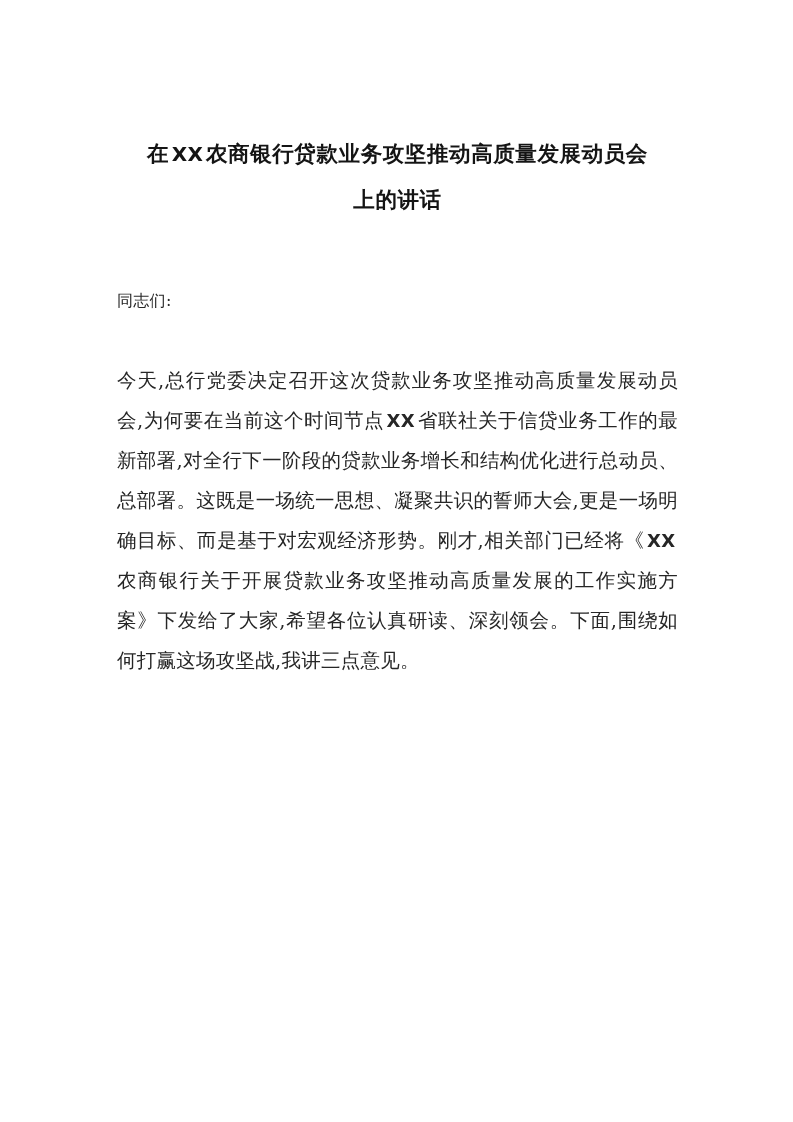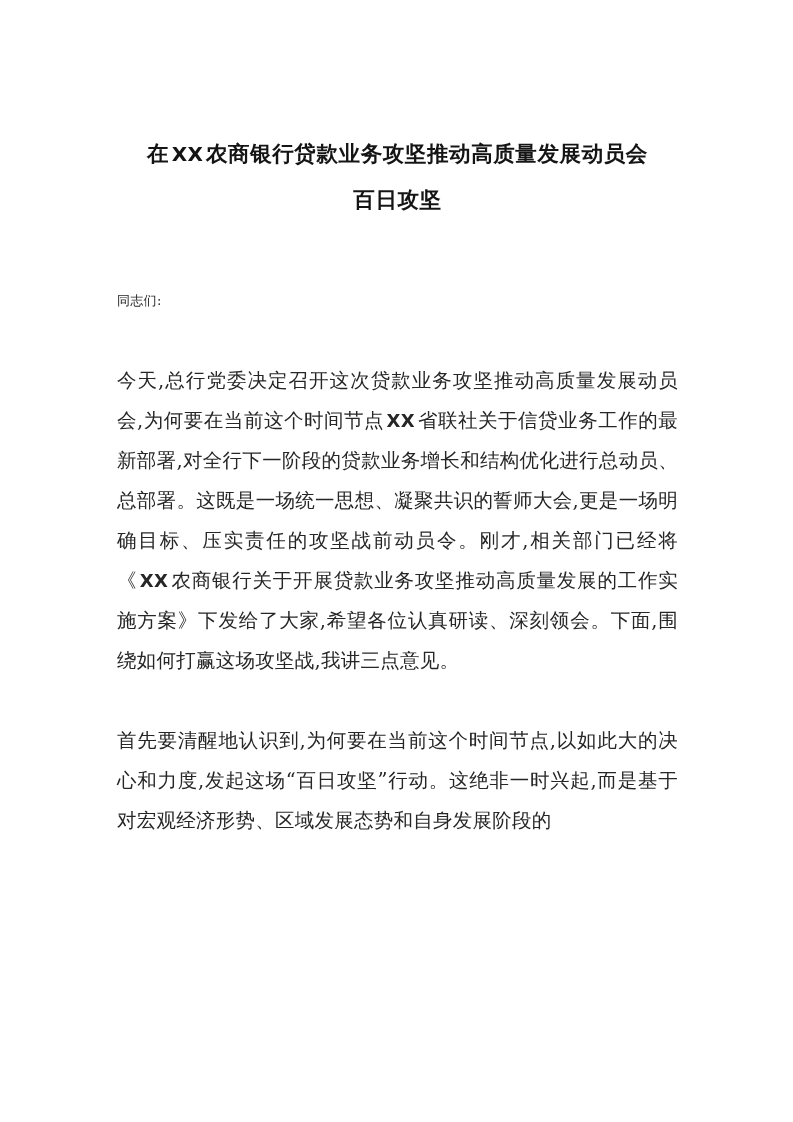--- a/index.html
+++ b/index.html
@@ -46,21 +46,21 @@
     font-weight: 700;
     font-size: 20px;
     letter-spacing: 0.5px;
     padding: 0 2.5px;
   }
 
   
   .salutation {
     margin: 0;
     padding-top: 58px;
-    font-size: 13px;
+    font-size: 16px;
     line-height: 40px;
     letter-spacing: 0.3px;
     color: #262626;
   }
   .para {
     margin: 0;
     padding-top: 40px;
     font-size: 19.5px;
     line-height: 40px;
     letter-spacing: 0.25px;
@@ -78,23 +78,22 @@
     letter-spacing: 0.4px;
     padding: 0 2.5px;
   }
 </style>
 </head>
 <body>
 
 <div class="page">
   <div class="content">
 
-    <h1 class="doc-title"><span>在</span><span class="lat">XX</span><span>农商银行贷款业务攻坚推动高质量发展动员会</span><span><br></span><span>百日攻坚</span></h1>
+    <h1 class="doc-title"><span>在</span><span class="lat">XX</span><span>农商银行贷款业务攻坚推动高质量发展动员会</span><span><br></span><span>上的讲话</span></h1>
 
     <p class="salutation">同志们:</p>
 
-    <p class="para"><span>今天,总行党委决定召开这次贷款业务攻坚推动高质量发展动员会,为何要在当前这个时间节点</span><span class="lat">XX</span><span>省联社关于信贷业务工作的最新部署,对全行下一阶段的贷款业务增长和结构优化进行总动员、总部署。这既是一场统一思想、凝聚共识的誓师大会,更是一场明确目标、压实责任的攻坚战前动员令。刚才,相关部门已经将《</span><span class="lat">XX</span><span>农商银行关于开展贷款业务攻坚推动高质量发展的工作实施方案》下发给了大家,希望各位认真研读、深刻领会。下面,围绕如何打赢这场攻坚战,我讲三点意见。</span></p>
+    <p class="para"><span>今天,总行党委决定召开这次贷款业务攻坚推动高质量发展动员会,为何要在当前这个时间节点</span><span class="lat">XX</span><span>省联社关于信贷业务工作的最新部署,对全行下一阶段的贷款业务增长和结构优化进行总动员、总部署。这既是一场统一思想、凝聚共识的誓师大会,更是一场明确目标、而是基于对宏观经济形势。刚才,相关部门已经将《</span><span class="lat">XX</span><span>农商银行关于开展贷款业务攻坚推动高质量发展的工作实施方案》下发给了大家,希望各位认真研读、深刻领会。下面,围绕如何打赢这场攻坚战,我讲三点意见。</span></p>
 
 
-    <p class="para">首先要清醒地认识到,为何要在当前这个时间节点,以如此大的决心和力度,发起这场“百日攻坚”行动。这绝非一时兴起,而是基于对宏观经济形势、区域发展态势和自身发展阶段的</p>
 
   </div>
 </div>
 
 </body></html>

